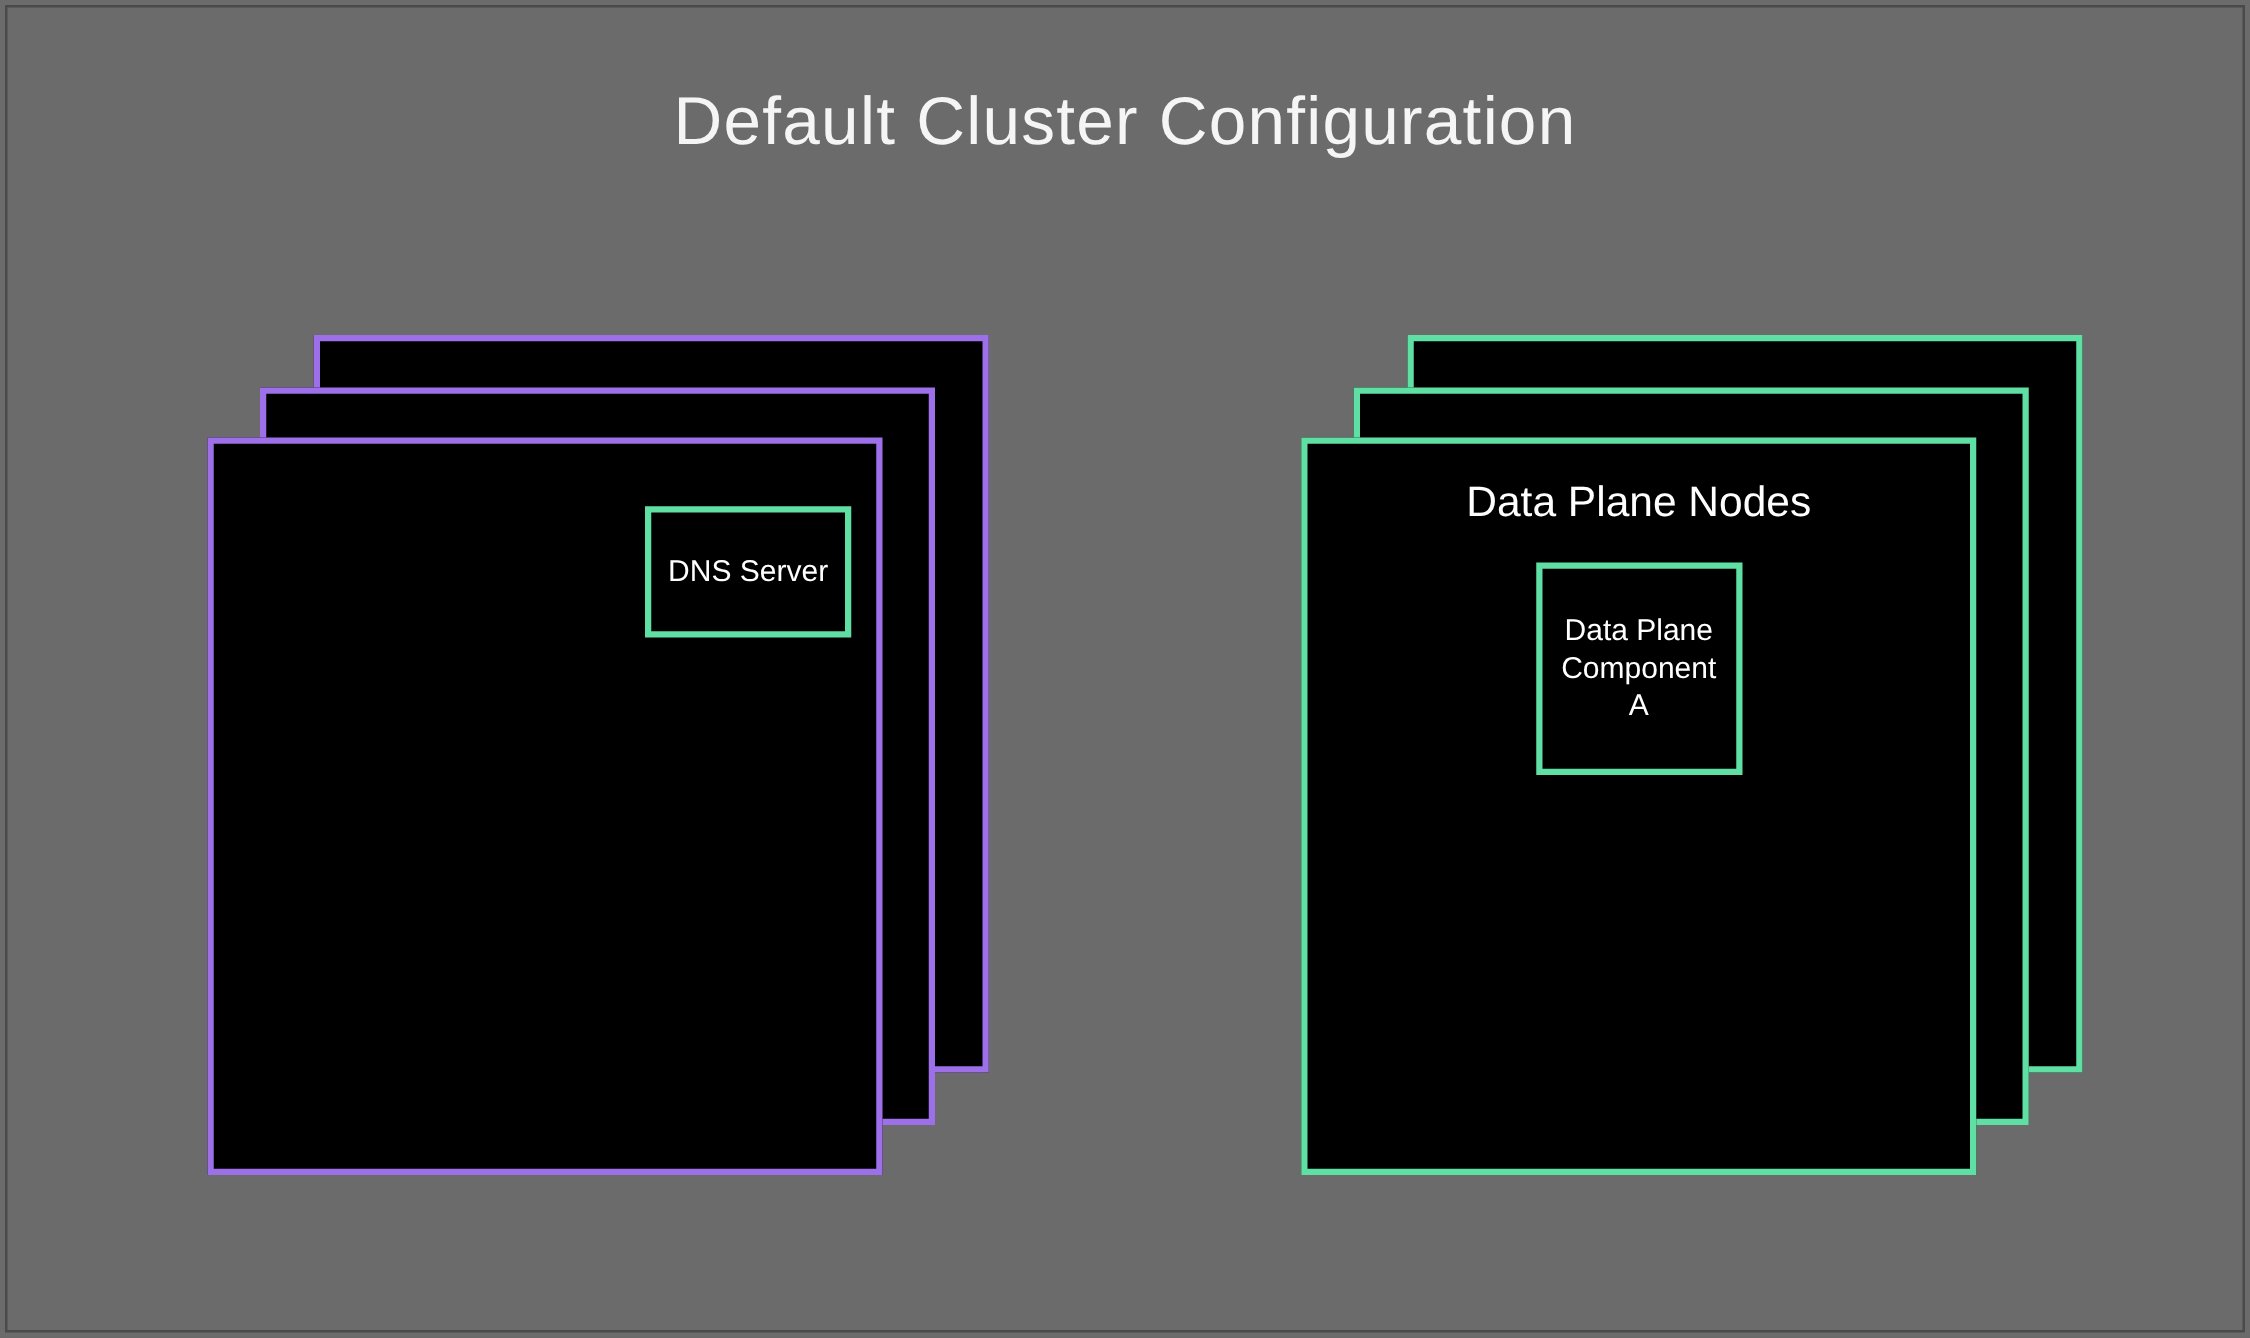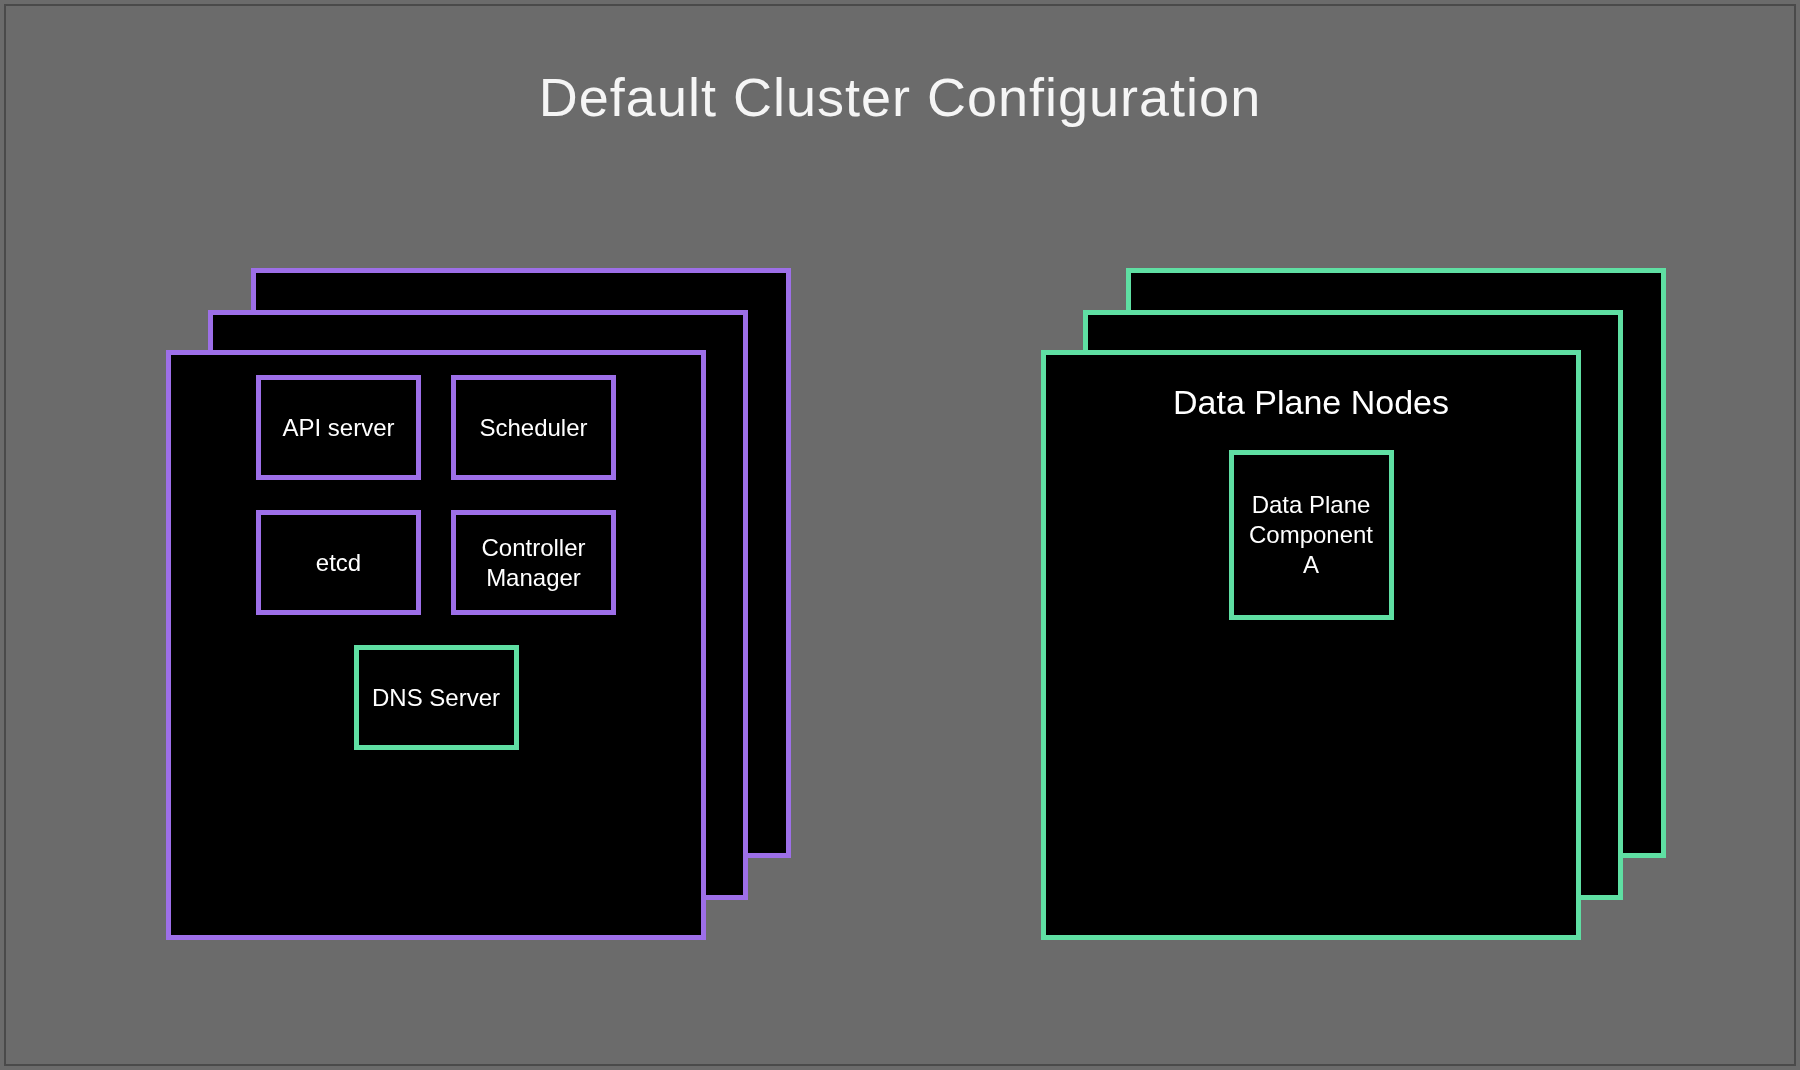--- a/index.html
+++ b/index.html
@@ -110,21 +110,21 @@
     }
     .component.green {
       border-color: #5fdfa3;
     }
     .control-components .component {
       width: 165px;
       height: 105px;
     }
     .dns-row {
       display: flex;
-      justify-content: center;
+      justify-content: flex-end;
       margin-top: 30px;
     }
     .dns-row .component {
       width: 165px;
       height: 105px;
     }
     .data-components .component {
       width: 165px;
       height: 170px;
     }
@@ -134,26 +134,20 @@
 
 <div class="frame">
   <h1 class="title">Default Cluster Configuration</h1>
 
   <div class="diagram-area">
 
     <div class="stack control-stack">
       <div class="card back"></div>
       <div class="card mid"></div>
       <div class="card front">
-        <div class="components control-components">
-          <div class="component purple">API server</div>
-          <div class="component purple">Scheduler</div>
-          <div class="component purple">etcd</div>
-          <div class="component purple">Controller Manager</div>
-        </div>
         <div class="dns-row">
           <div class="component green">DNS Server</div>
         </div>
       </div>
     </div>
 
     <div class="stack data-stack">
       <div class="card back"></div>
       <div class="card mid"></div>
       <div class="card front">

